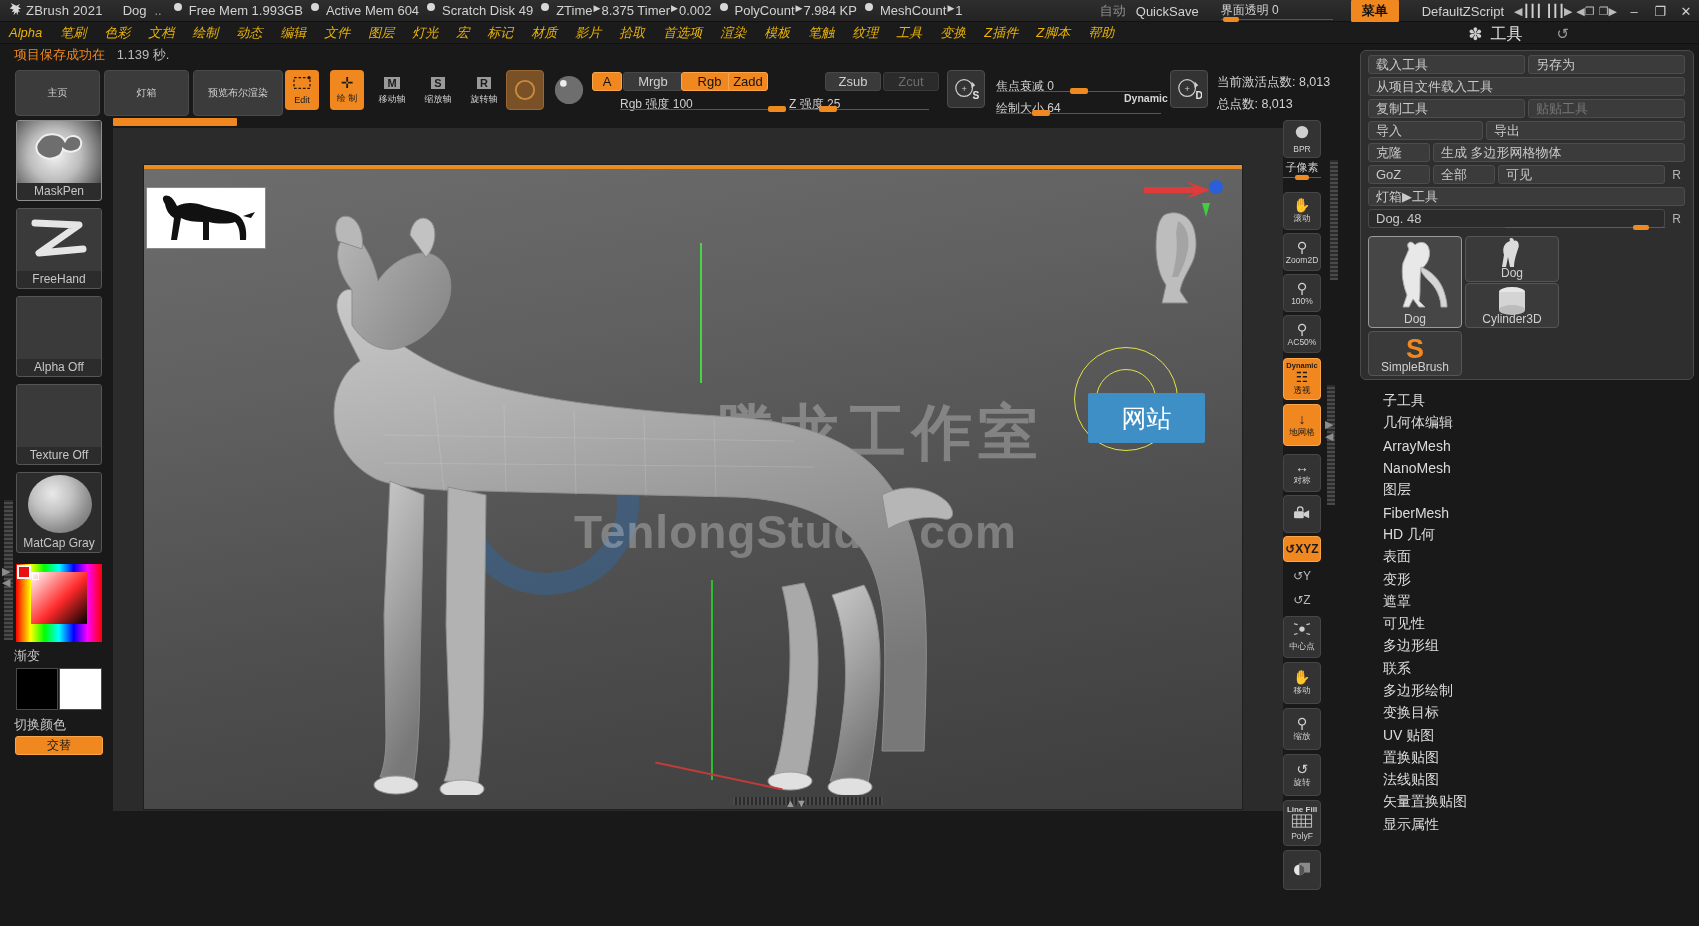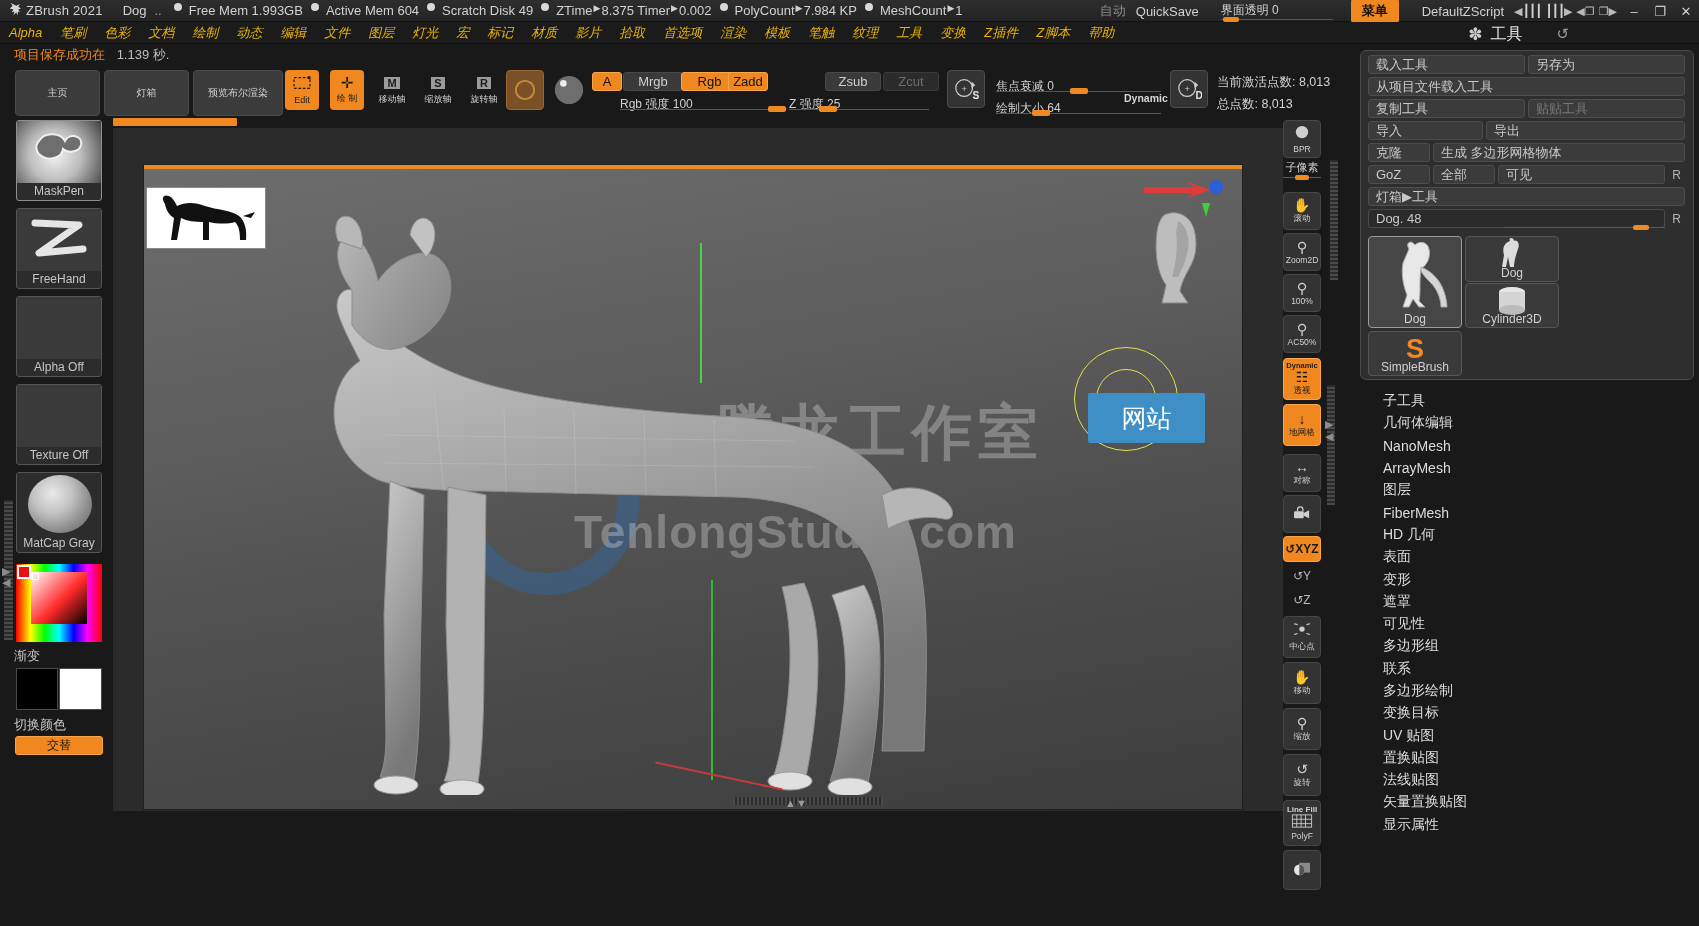--- a/index.html
+++ b/index.html
@@ -734,22 +734,22 @@
       <div class="cap">Cylinder3D</div>
     </div>
     <div class="tool-slot" style="left:13px;top:285px;width:94px;height:45px;">
       <div style="text-align:center;font-size:27px;color:#f0881f;font-weight:bold;line-height:30px;margin-top:2px;">S</div>
       <div class="cap">SimpleBrush</div>
     </div>
 
     <div class="sublist" id="sublist">
         <div class="sli">子工具</div>
         <div class="sli">几何体编辑</div>
+        <div class="sli">ArrayMesh</div>
         <div class="sli">NanoMesh</div>
-        <div class="sli">ArrayMesh</div>
         <div class="sli">图层</div>
         <div class="sli">FiberMesh</div>
         <div class="sli">HD 几何</div>
         <div class="sli">表面</div>
         <div class="sli">变形</div>
         <div class="sli">遮罩</div>
         <div class="sli">可见性</div>
         <div class="sli">多边形组</div>
         <div class="sli">联系</div>
         <div class="sli">多边形绘制</div>

